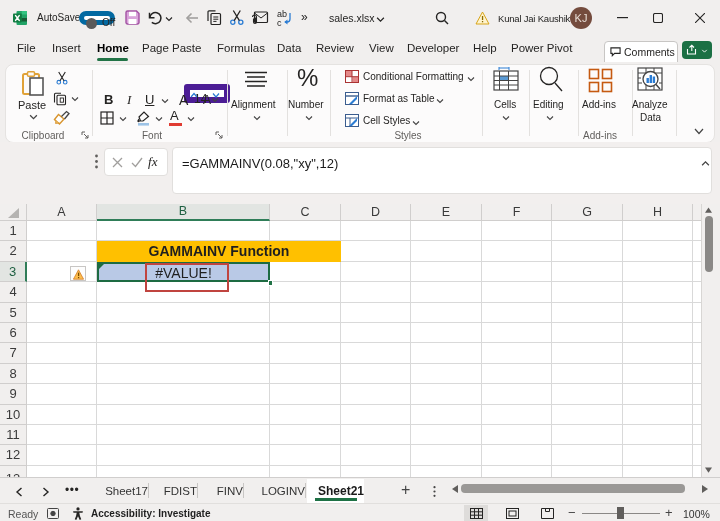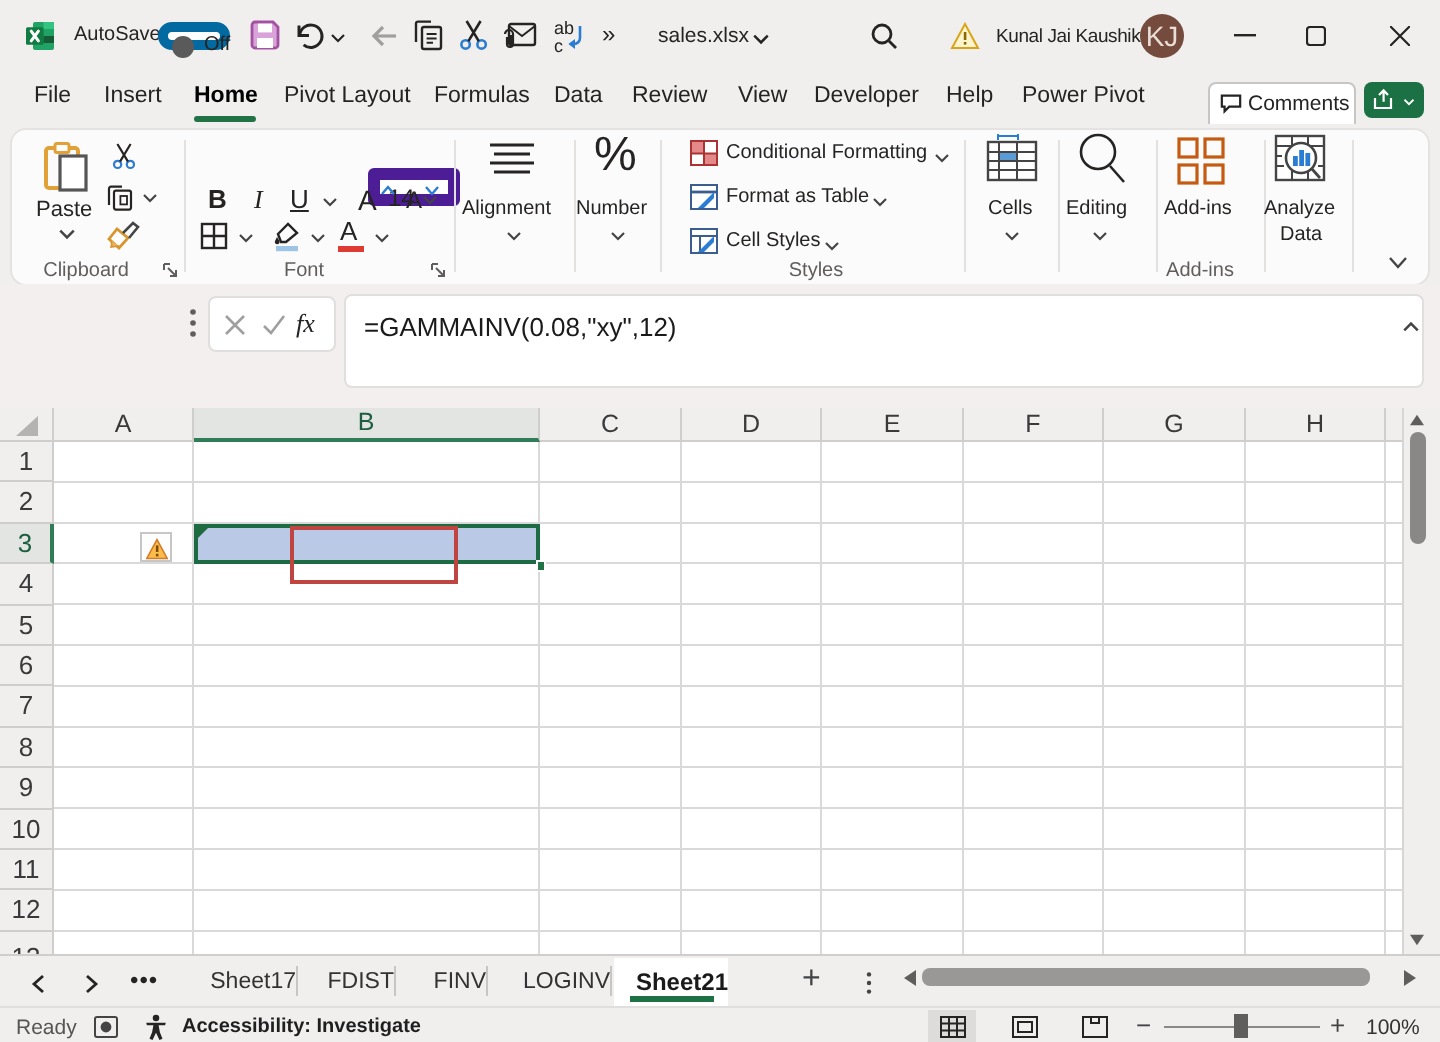--- a/index.html
+++ b/index.html
@@ -6,21 +6,21 @@
 html,body { width:720px; height:521px; overflow:hidden; }
 body { font-family:"Liberation Sans", sans-serif; }
 #app { position:relative; width:720px; height:521px; background:#737373; overflow:hidden; }
 .abs { position:absolute; }
 
 #titlebar { position:absolute; left:0; top:0; width:720px; height:36px; background:#f1efee; }
 #titlebar .txt { font-size:12px; color:#252423; }
 .toggle { position:absolute; left:79px; top:11px; width:36px; height:14px; border:5px solid #0369a1; border-radius:7px; background:#fff; }
 .toggle .knob { position:absolute; left:1.5px; top:1.5px; width:11px; height:11px; border-radius:50%; background:#5a5a5a; }
 .toggle .lbl { position:absolute; left:18px; top:1px; font-size:10px; color:#252423; }
-.avatar { position:absolute; left:570px; top:7px; width:22px; height:22px; border-radius:50%; background:#744b3d; color:#e8ded6; font-size:14px; text-align:center; line-height:22px; }
+.avatar { position:absolute; left:570px; top:7px; width:22px; height:22px; border-radius:50%; background:#744b3d; color:#e8ded6; font-size:11px; text-align:center; line-height:22px; }
 
 #menubar { position:absolute; left:0; top:36px; width:720px; height:26px; background:#f1efee; }
 .menu { position:absolute; top:6px; font-size:11.5px; color:#252423; }
 
 #ribbon { position:absolute; left:0; top:62px; width:720px; height:82px; background:#f1efee; }
 #ribboncard { position:absolute; left:5px; top:2px; width:710px; height:79px; background:#fcfbfb; border:1px solid #e5e3e1; border-radius:8px; }
 .rsep { position:absolute; top:8px; height:66px; width:1px; background:#e3e1df; }
 .rlabel { position:absolute; top:68px; font-size:10px; color:#605e5c; text-align:center; }
 .rtxt { font-size:10px; color:#252423;text-align:right; }
 
@@ -125,21 +125,21 @@
       </svg>
     <svg class="abs" style="left:695px;top:13px" width="10" height="10" viewBox="0 0 10 10" stroke="#252423" stroke-width="1.1">
         <path d="M0 0 L10 10 M10 0 L0 10"></path>
       </svg>
   </div>
   <div id="menubar">
     <span class="menu" style="left:17px">File</span>
     <span class="menu" style="left:52px">Insert</span>
     <span class="menu" style="left:97px;font-weight:bold;color:#000">Home</span>
     <div class="abs" style="left:97px;top:21.5px;width:31px;height:3px;background:#217346;border-radius:2px"></div>
-    <span class="menu" style="left:142px">Pivot Layout</span>
+    <span class="menu" style="left:142px">Page Paste</span>
     <span class="menu" style="left:217px">Formulas</span>
     <span class="menu" style="left:277px">Data</span>
     <span class="menu" style="left:316px">Review</span>
     <span class="menu" style="left:369px">View</span>
     <span class="menu" style="left:407px">Developer</span>
     <span class="menu" style="left:473px">Help</span>
     <span class="menu" style="left:511px">Power Pivot</span>
     <div class="abs" style="left:604px;top:5px;width:74px;height:36px;background:#fff;border:1px solid #c8c6c4;border-radius:4px">
       <svg class="abs" style="left:5px;top:3.5px" width="11" height="11" viewBox="0 0 12 12" fill="none" stroke="#252423" stroke-width="1.2">
           <path d="M1 2 h10 v6 h-6 l-2.5 2.5 v-2.5 h-1.5 z"></path>
@@ -384,28 +384,30 @@
     <div class="rowhdr" style="top:241.4px;height:20.4px;line-height:20.4px">12</div>
     <div class="rowhdr" style="top:261.8px;height:26px;line-height:26px">13</div>
 
     <svg class="abs" style="left:0;top:0" width="702" height="273" viewBox="0 0 702 273" shape-rendering="crispEdges">
       <g stroke="#d9d9d9" stroke-width="1">
         <path d="M27 36.9 H701 M27 57.3 H701 M27 77.7 H701 M27 98.1 H701 M27 118.5 H701 M27 138.9 H701 M27 159.3 H701 M27 179.7 H701 M27 200.1 H701 M27 220.5 H701 M27 240.9 H701 M27 261.3 H701"></path>
         <path d="M96.5 17 V273 M269.5 17 V273 M340.5 17 V273 M410.5 17 V273 M481.5 17 V273 M551.5 17 V273 M622.5 17 V273 M692.5 17 V273"></path>
       </g>
     </svg>
 
+    <div class="abs" style="left:97px;top:37.4px;width:244px;height:20.4px;background:#ffc000;font-size:14px;font-weight:bold;color:#1f1f1f;text-align:center;line-height:20.4px">GAMMAINV Function</div>
 
     <div class="abs" style="left:97px;top:57.8px;width:173px;height:20.4px;background:#b9c9e6;border:2px solid #1d6b42"></div>
     <svg class="abs" style="left:99px;top:59.8px" width="5" height="5" viewBox="0 0 5 5">
         <path d="M0 0 H5 L0 5 z" fill="#1e6b3f"></path>
       </svg>
     <div class="abs" style="left:267.5px;top:76px;width:5.5px;height:5.5px;background:#217346;border:1px solid #fff"></div>
 
     <div class="abs" style="left:145px;top:59px;width:84px;height:29px;border:2px solid #c0443f"></div>
+    <span class="abs" style="left:97px;top:60.5px;width:173px;text-align:center;font-size:14px;color:#1f1f1f">#VALUE!</span>
 
     <div class="abs" style="left:70px;top:62px;width:16px;height:15px;background:#fdfdfd;border:1px solid #c8c6c4">
       <svg class="abs" style="left:2px;top:1.5px" width="11" height="11" viewBox="0 0 14 13">
         <path d="M7 0.5 L13.5 12.5 H0.5 z" fill="#fbbc4a" stroke="#d47b28" stroke-width="1"></path>
         <rect x="6.3" y="4.2" width="1.6" height="4.2" fill="#7a4a00"></rect>
         <rect x="6.3" y="9.6" width="1.6" height="1.6" fill="#7a4a00"></rect>
       </svg>
     </div>
 
     <div class="abs" style="left:701px;top:0;width:13px;height:273px;background:#f1efee;border-left:1px solid #d8d6d4">

